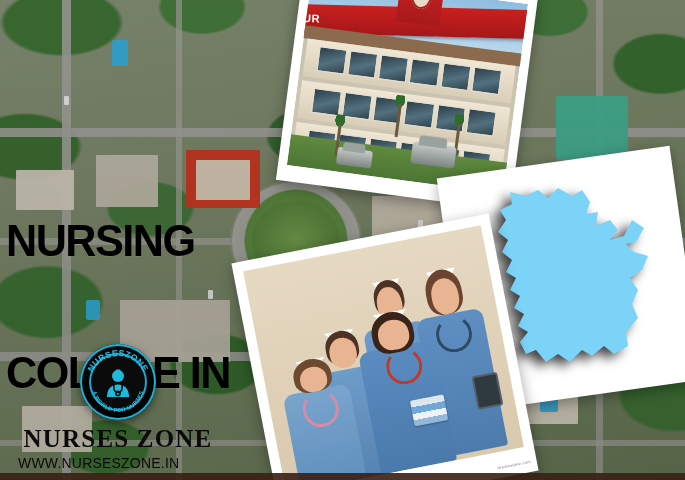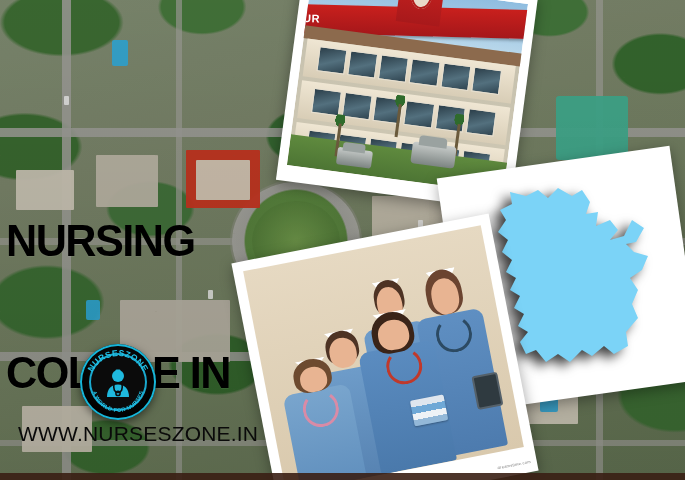--- a/index.html
+++ b/index.html
@@ -166,22 +166,22 @@
     background:#0b0b0b;box-shadow:0 0 0 2px #1aa9cf;
   }
   .badge-figure{position:absolute;left:50%;top:52%;transform:translate(-50%,-50%);}
   .arc-text{position:absolute;inset:0;}
   .arc-text text{fill:#22c3e8;font-family:"Liberation Sans",sans-serif;font-weight:bold;}
   .brand-name{
     text-align:center;color:#0a0a0a;font-family:"Liberation Serif",serif;
     font-size:25px;font-weight:bold;letter-spacing:1.2px;margin-top:5px;
   }
   .brand-url{
-    text-align:right;color:#0a0a0a;font-family:"Liberation Sans",sans-serif;
-    font-size:21px;letter-spacing:.2px;margin-top:2px;
+    text-align:left;color:#0a0a0a;font-family:"Liberation Sans",sans-serif;
+    font-size:14px;letter-spacing:.2px;margin-top:2px;
   }
 
   
   .bottom-strip{position:absolute;left:0;right:0;bottom:0;height:7px;background:#3a1f14;opacity:.9;}
 </style>
 </head>
 <body>
 
 <div id="poster">
 
@@ -346,17 +346,18 @@
         </text>
       </svg>
       <svg class="badge-figure" width="34" height="34" viewBox="0 0 34 34">
         <circle cx="17" cy="9" r="6" fill="#1fb9de"></circle>
         <rect x="14.6" y="2.4" width="4.8" height="3" rx="1" fill="#1fb9de"></rect>
         <path d="M6,30 C6,21.5 10.8,17.5 17,17.5 C23.2,17.5 28,21.5 28,30 Z" fill="#1fb9de"></path>
         <path d="M13,17 C12,22 13.5,25.5 17,25.5 C20.5,25.5 22,22 21,17" fill="none" stroke="#0b0b0b" stroke-width="1.6" stroke-linecap="round"></path>
         <circle cx="17" cy="26.4" r="2.1" fill="none" stroke="#0b0b0b" stroke-width="1.5"></circle>
       </svg>
     </div>
+    <div class="brand-name">NURSES ZONE</div>
     <div class="brand-url">WWW.NURSESZONE.IN</div>
   </div>
 
   <div class="bottom-strip"></div>
 </div>
 
 </body></html>

